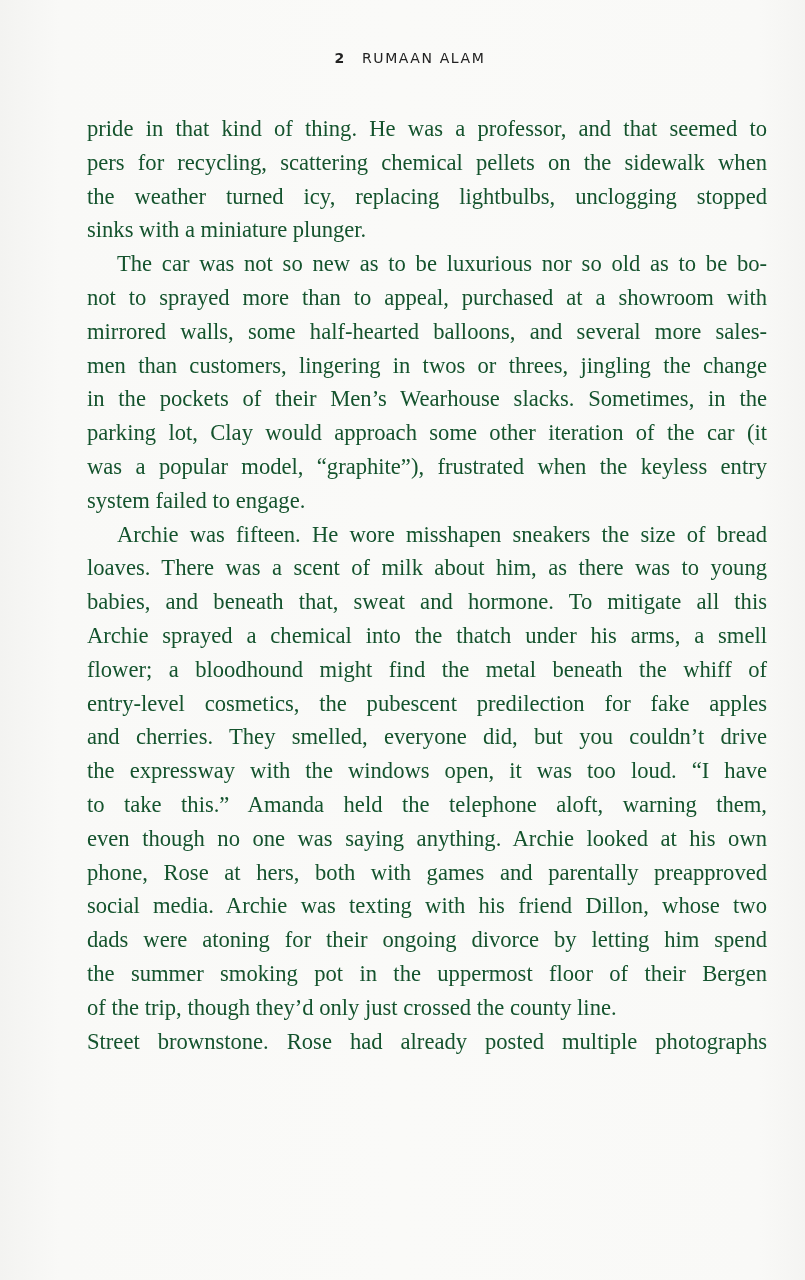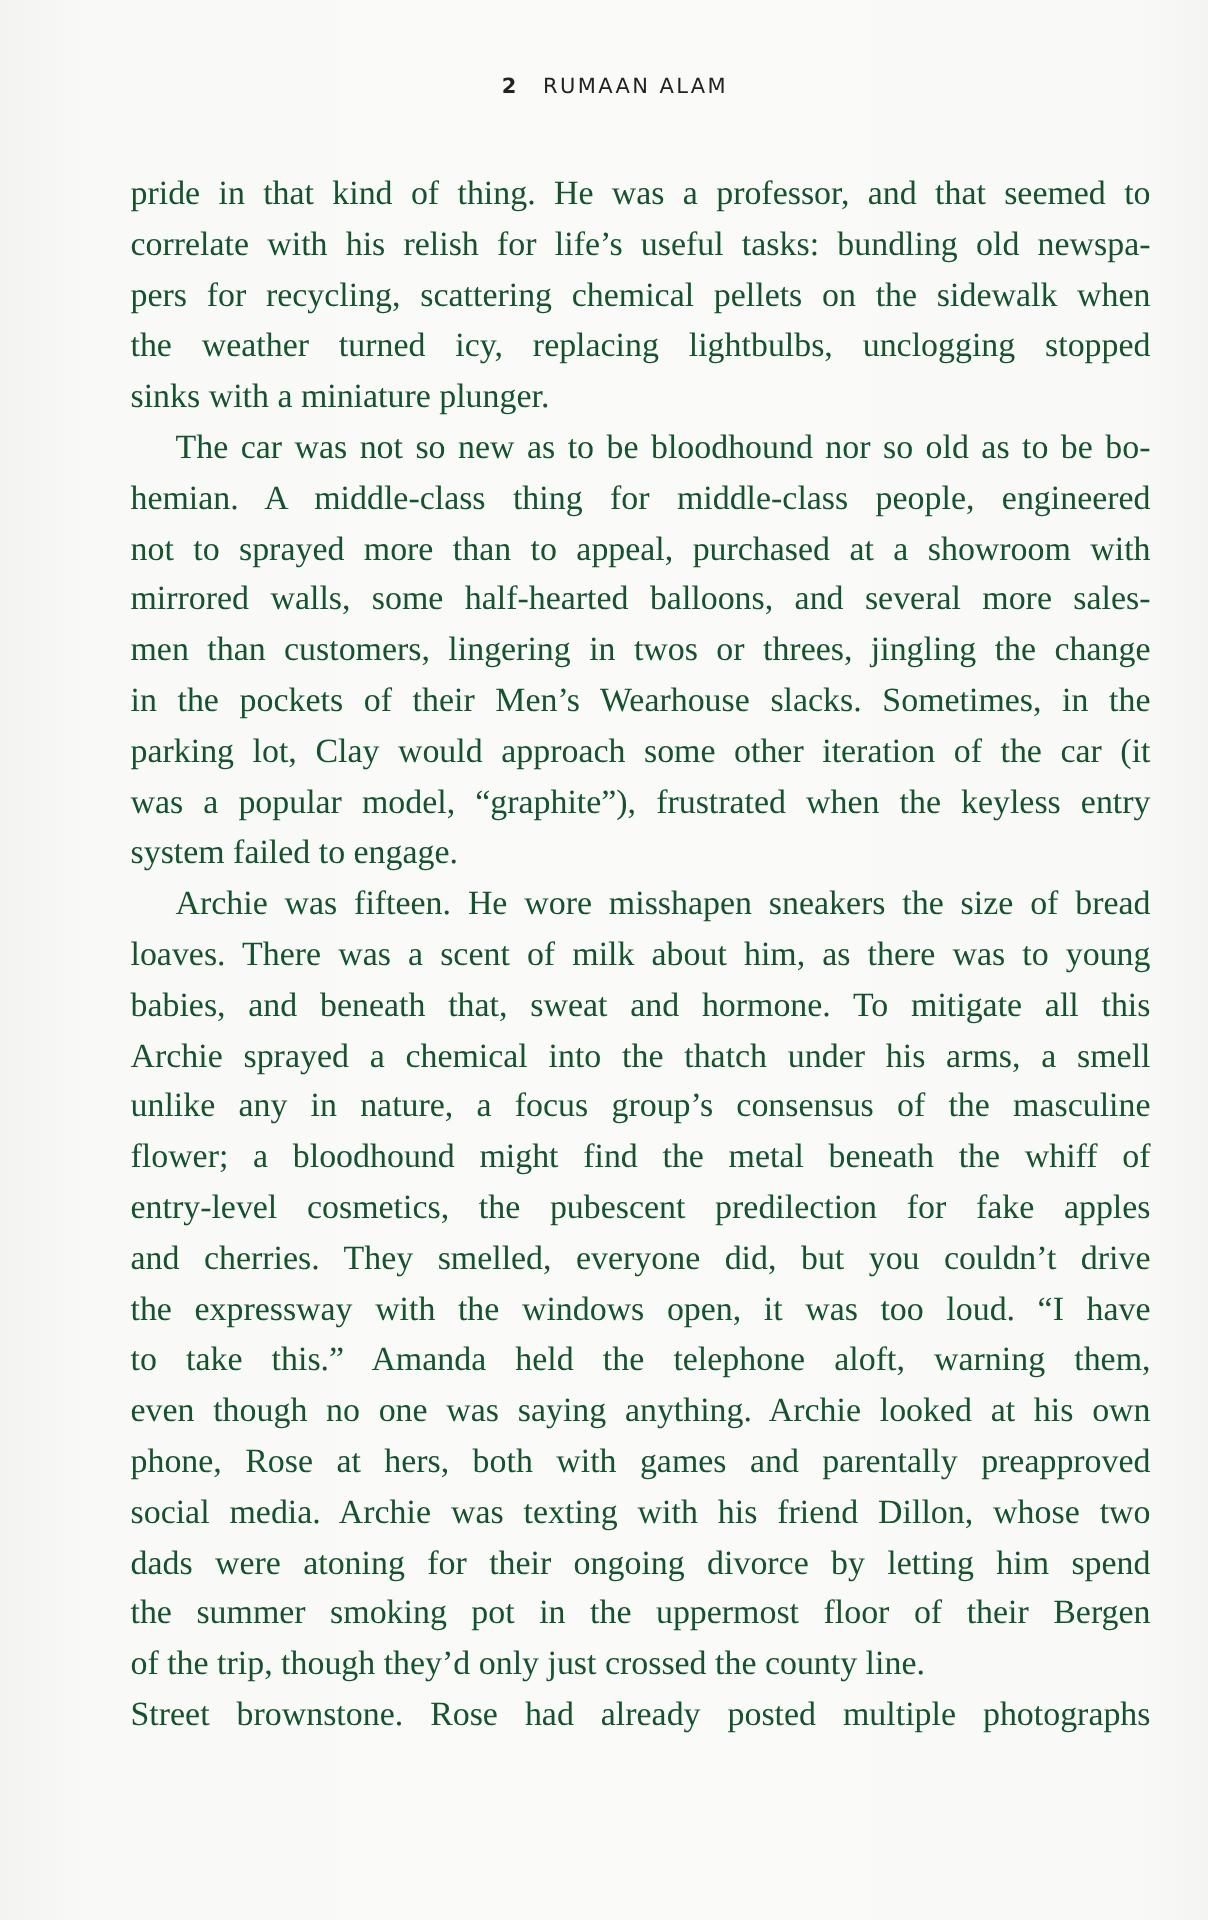--- a/index.html
+++ b/index.html
@@ -70,42 +70,39 @@
 
 <div class="page">
   <div class="running-head">
     <span class="folio">2</span>
     <span class="author">RUMAAN ALAM</span>
   </div>
 
   <div class="body-text">
     <p>
       <span class="line">pride in that kind of thing. He was a professor, and that seemed to</span>
-      <span class="line">correlate with his relish for life’s useful tasks: bundling old newspa-</span>
       <span class="line">pers for recycling, scattering chemical pellets on the sidewalk when</span>
       <span class="line">the weather turned icy, replacing lightbulbs, unclogging stopped</span>
       <span class="line last">sinks with a miniature plunger.</span>
     </p>
     <p class="indent">
-      <span class="line first">The car was not so new as to be bloodhound nor so old as to be bo-</span>
-      <span class="line">hemian. A middle-class thing for middle-class people, engineered</span>
+      <span class="line first">The car was not so new as to be luxurious nor so old as to be bo-</span>
       <span class="line">not to sprayed more than to appeal, purchased at a showroom with</span>
       <span class="line">mirrored walls, some half-hearted balloons, and several more sales-</span>
       <span class="line">men than customers, lingering in twos or threes, jingling the change</span>
       <span class="line">in the pockets of their Men’s Wearhouse slacks. Sometimes, in the</span>
       <span class="line">parking lot, Clay would approach some other iteration of the car (it</span>
       <span class="line">was a popular model, “graphite”), frustrated when the keyless entry</span>
       <span class="line last">system failed to engage.</span>
     </p>
     <p class="indent">
       <span class="line first">Archie was fifteen. He wore misshapen sneakers the size of bread</span>
       <span class="line">loaves. There was a scent of milk about him, as there was to young</span>
       <span class="line">babies, and beneath that, sweat and hormone. To mitigate all this</span>
       <span class="line">Archie sprayed a chemical into the thatch under his arms, a smell</span>
-      <span class="line">unlike any in nature, a focus group’s consensus of the masculine</span>
       <span class="line">flower; a bloodhound might find the metal beneath the whiff of</span>
       <span class="line">entry-level cosmetics, the pubescent predilection for fake apples</span>
       <span class="line">and cherries. They smelled, everyone did, but you couldn’t drive</span>
       <span class="line">the expressway with the windows open, it was too loud. “I have</span>
       <span class="line">to take this.” Amanda held the telephone aloft, warning them,</span>
       <span class="line">even though no one was saying anything. Archie looked at his own</span>
       <span class="line">phone, Rose at hers, both with games and parentally preapproved</span>
       <span class="line">social media. Archie was texting with his friend Dillon, whose two</span>
       <span class="line">dads were atoning for their ongoing divorce by letting him spend</span>
       <span class="line">the summer smoking pot in the uppermost floor of their Bergen</span>

